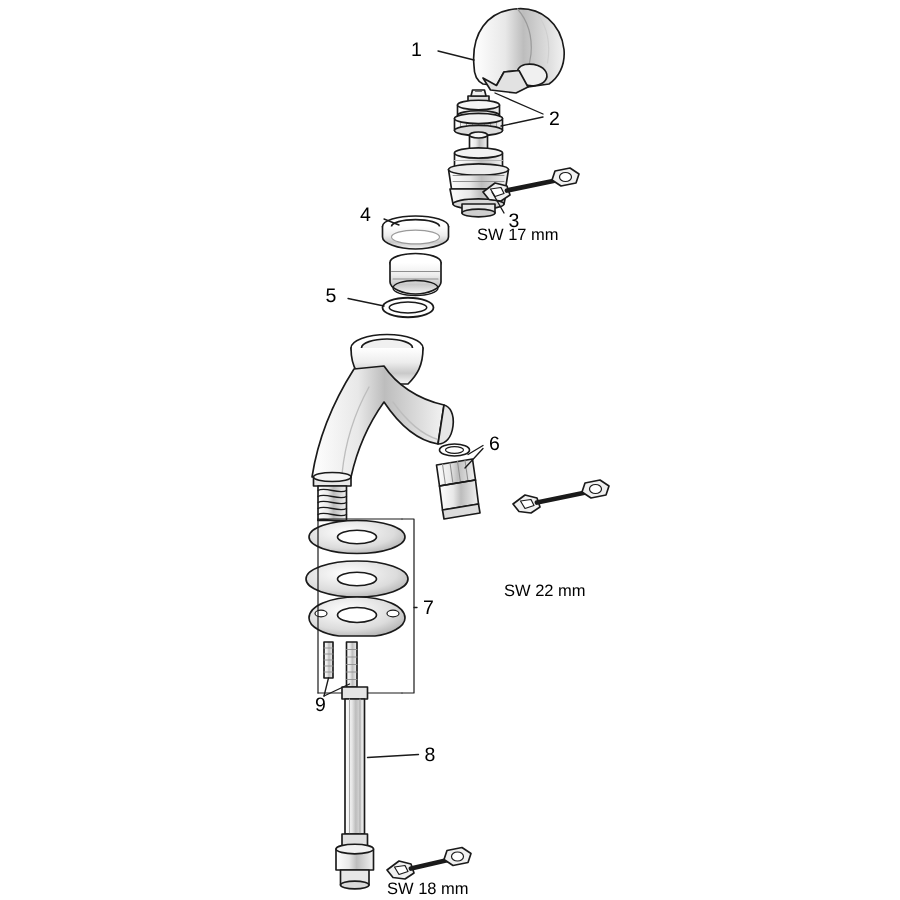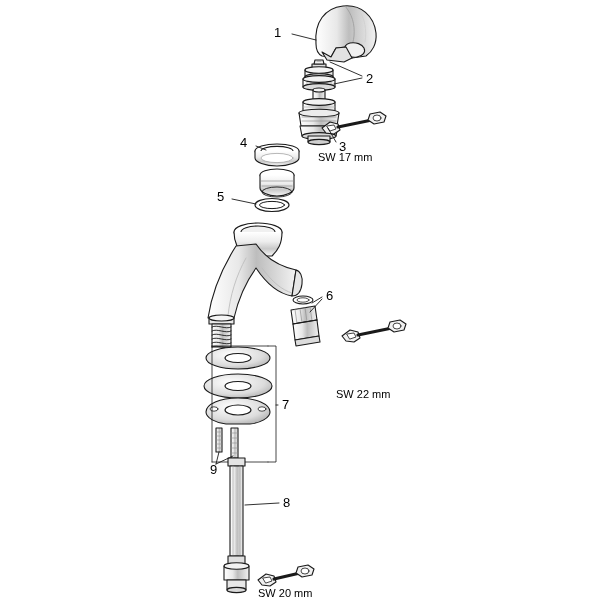--- a/index.html
+++ b/index.html
@@ -300,15 +300,15 @@
   <div class="callout" style="left:339px; top:140px;">3</div>
   <div class="callout" style="left:240px; top:136px;">4</div>
   <div class="callout" style="left:217px; top:190px;">5</div>
   <div class="callout" style="left:326px; top:289px;">6</div>
   <div class="callout" style="left:282px; top:398px;">7</div>
   <div class="callout" style="left:283px; top:496px;">8</div>
   <div class="callout" style="left:210px; top:463px;">9</div>
 
   <div class="toollabel" style="left:318px; top:104px;margin-top:48px;">SW 17 mm</div>
   <div class="toollabel" style="left:336px; top:345px;margin-top:44px;">SW 22 mm</div>
-  <div class="toollabel" style="left:258px; top:588px;">SW 20 mm</div>
+  <div class="toollabel" style="left:258px; top:588px;">SW 18 mm</div>
 
 </div>
 
 </body></html>

